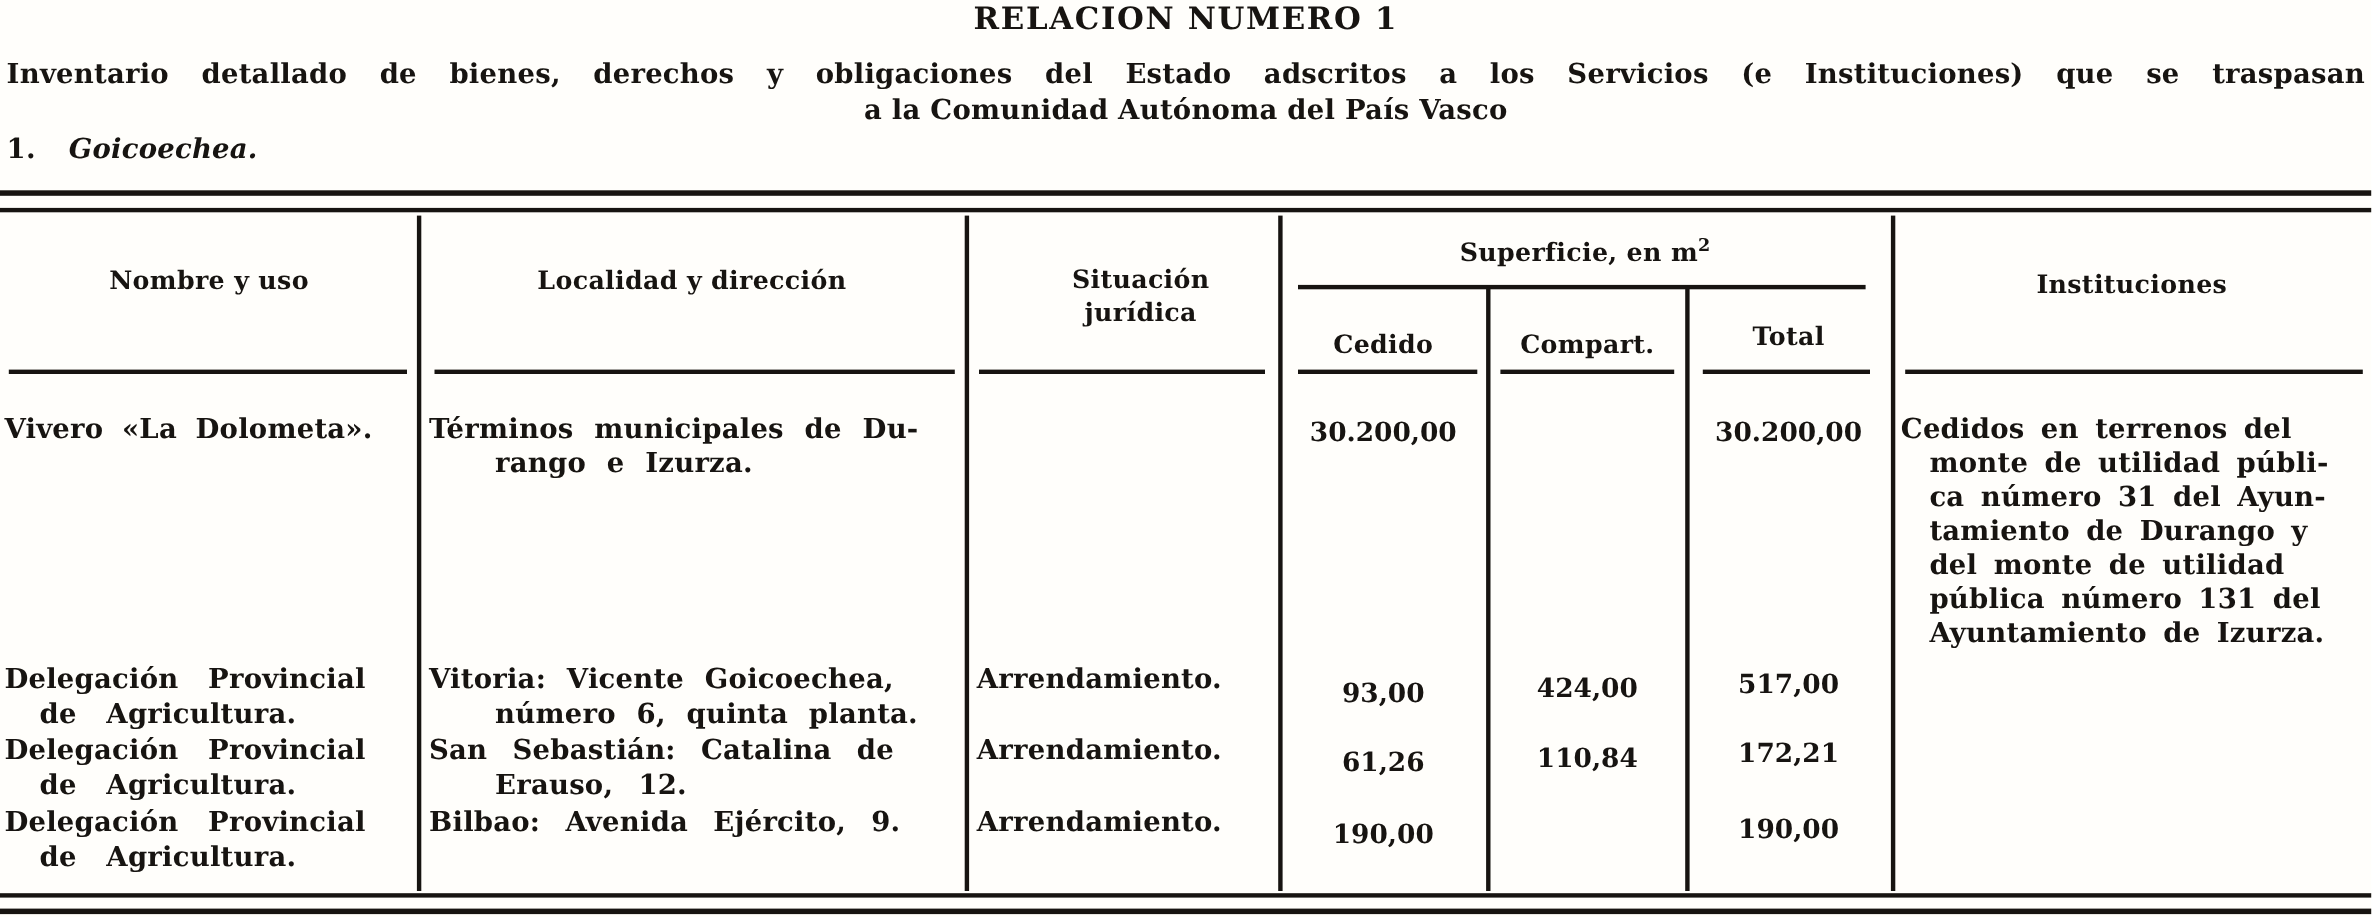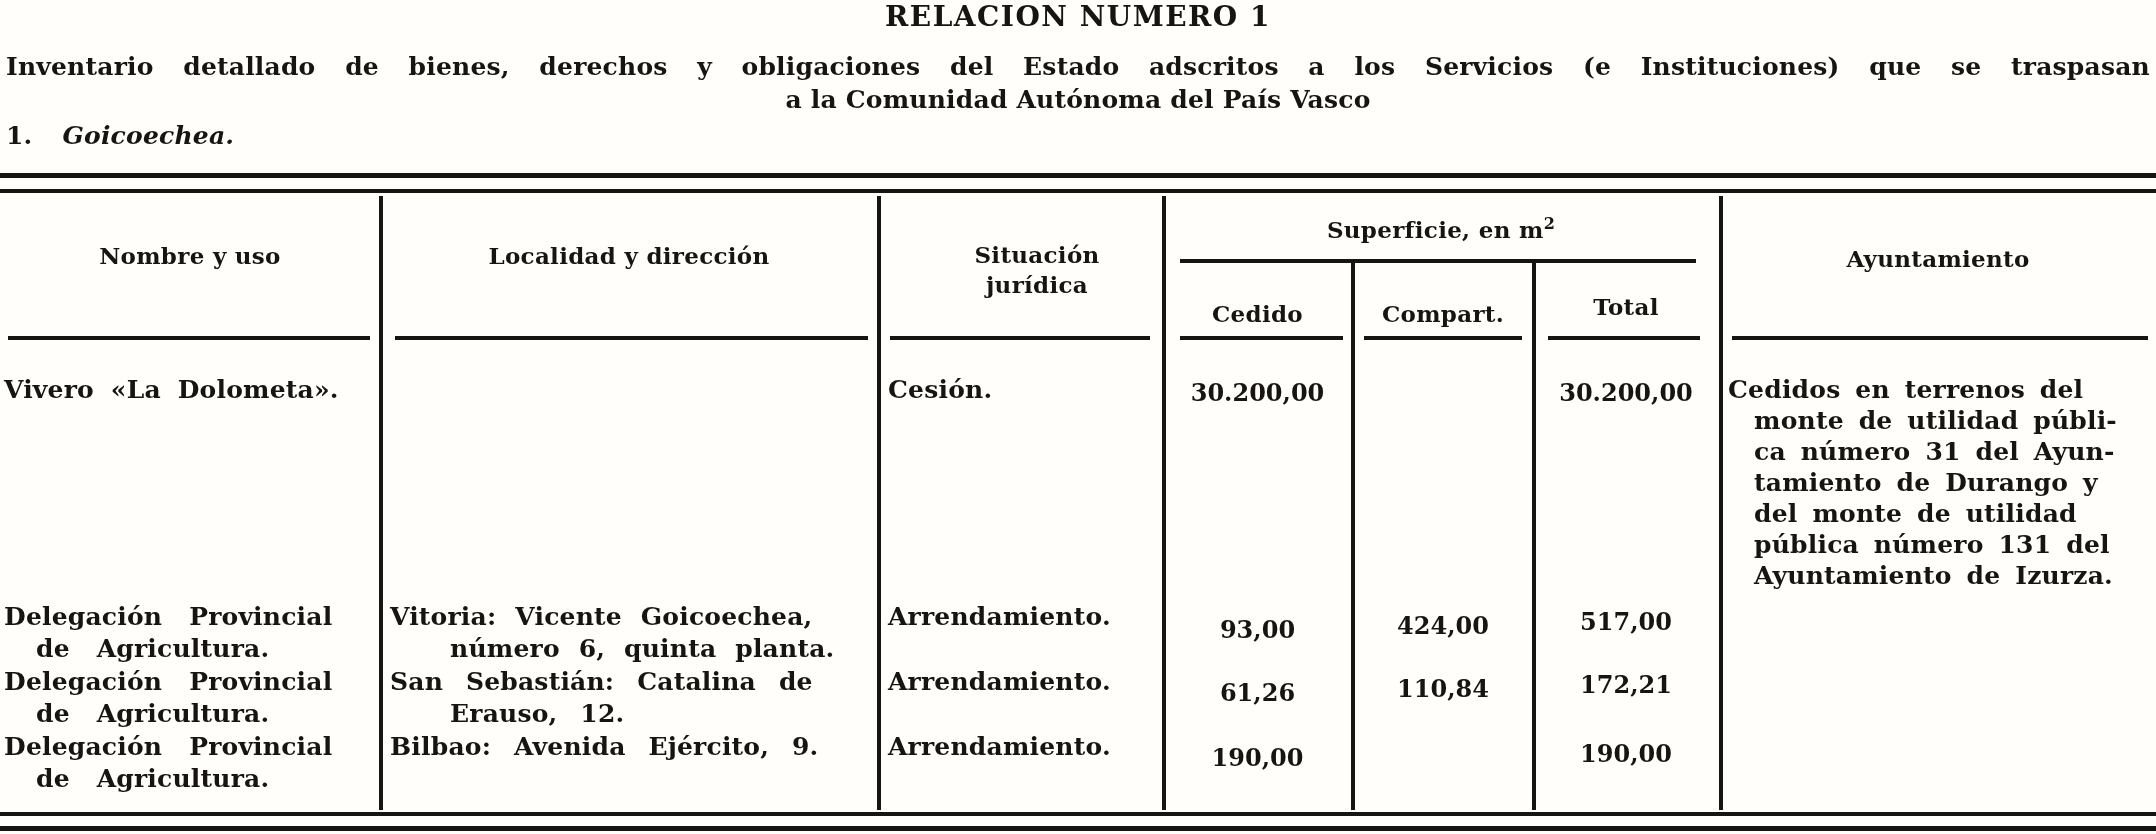--- a/index.html
+++ b/index.html
@@ -56,33 +56,34 @@
   <div class="abs hdr center" style="left:0; top:242px; width:380px;">Nombre y uso</div>
   <div class="abs hdr center" style="left:382px; top:242px; width:494px;">Localidad y dirección</div>
   <div class="abs hdr center pre" style="left:882px; top:240px; width:278px; line-height:30px;padding-left:16px;">Situación
 jurídica</div>
   <div class="abs hdr center" style="left:1163px; top:216px; width:556px;">
     <span>Superficie, en m</span><sup class="sq">2</sup>
   </div>
   <div class="abs hdr center" style="left:1163px; top:300px; width:189px;">Cedido</div>
   <div class="abs hdr center" style="left:1353px; top:300px; width:180px;">Compart.</div>
   <div class="abs hdr center" style="left:1533px; top:293px; width:186px;">Total</div>
-  <div class="abs hdr center" style="left:1720px; top:245px; width:436px;">Ayuntamiento</div>
+  <div class="abs hdr center" style="left:1720px; top:245px; width:436px;">Instituciones</div>
 
   <div class="hrule" style="left:1180px; top:259px; width:516px;"></div>
   <div class="hrule" style="left:8px;    top:336px; width:362px;"></div>
   <div class="hrule" style="left:395px;  top:336px; width:473px;"></div>
   <div class="hrule" style="left:890px;  top:336px; width:260px;"></div>
   <div class="hrule" style="left:1180px; top:336px; width:163px;"></div>
   <div class="hrule" style="left:1364px; top:336px; width:158px;"></div>
   <div class="hrule" style="left:1548px; top:336px; width:152px;"></div>
   <div class="hrule" style="left:1732px; top:336px; width:416px;"></div>
 
   <div class="abs cell ws8" style="left:4px; top:374px; width:372px;">Vivero «La Dolometa».</div>
-  <div class="abs cell" style="left:888px; top:374px; width:270px;">Cesión.</div>
+  <div class="abs cell pre hang60 ws10" style="left:390px; top:374px; width:482px; line-height:31px;">Términos municipales de Du-
+rango e Izurza.</div>
   <div class="abs num center" style="left:1163px; top:378px; width:189px;">30.200,00</div>
   <div class="abs num center" style="left:1353px; top:378px; width:180px;"></div>
   <div class="abs num center" style="left:1533px; top:378px; width:186px;">30.200,00</div>
   <div class="abs cell pre hang26 obs" style="left:1728px; top:374px; width:426px;">Cedidos en terrenos del
 monte de utilidad públi-
 ca número 31 del Ayun-
 tamiento de Durango y
 del monte de utilidad
 pública número 131 del
 Ayuntamiento de Izurza.</div>

